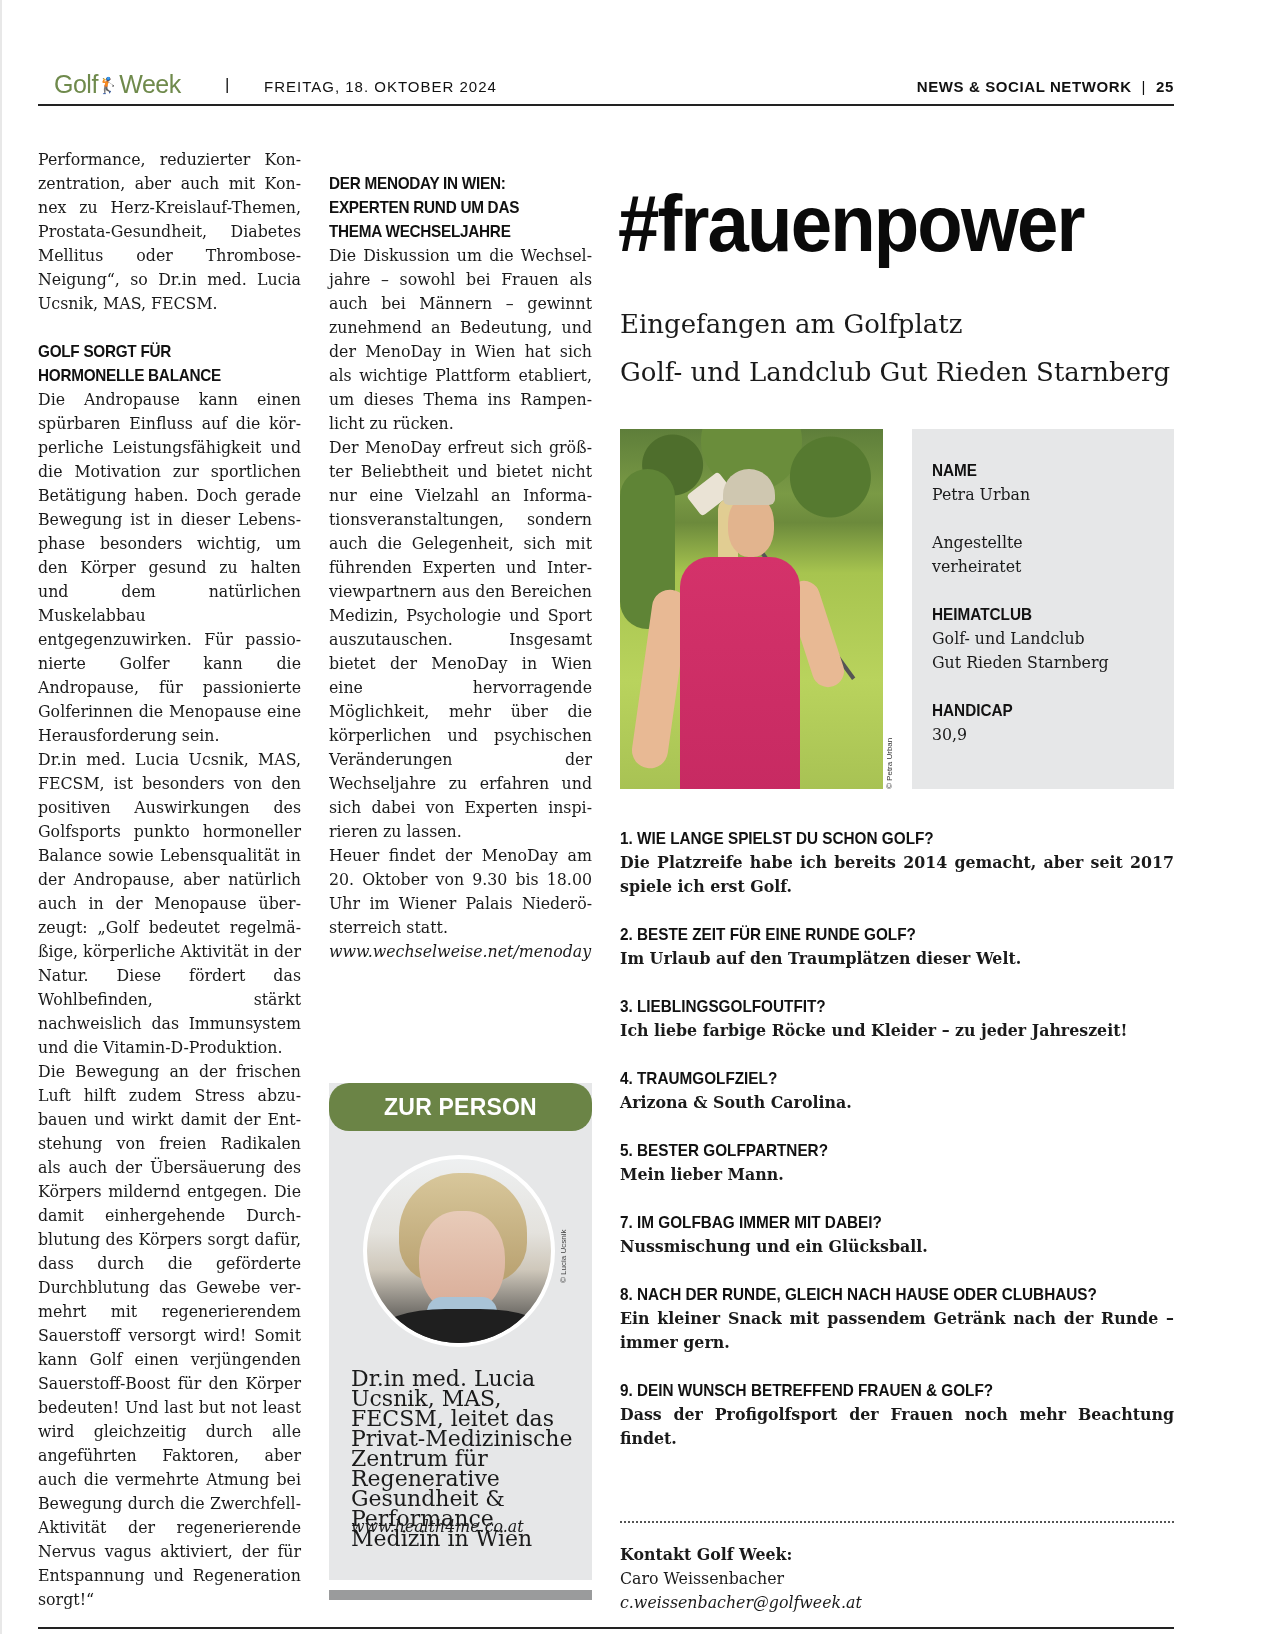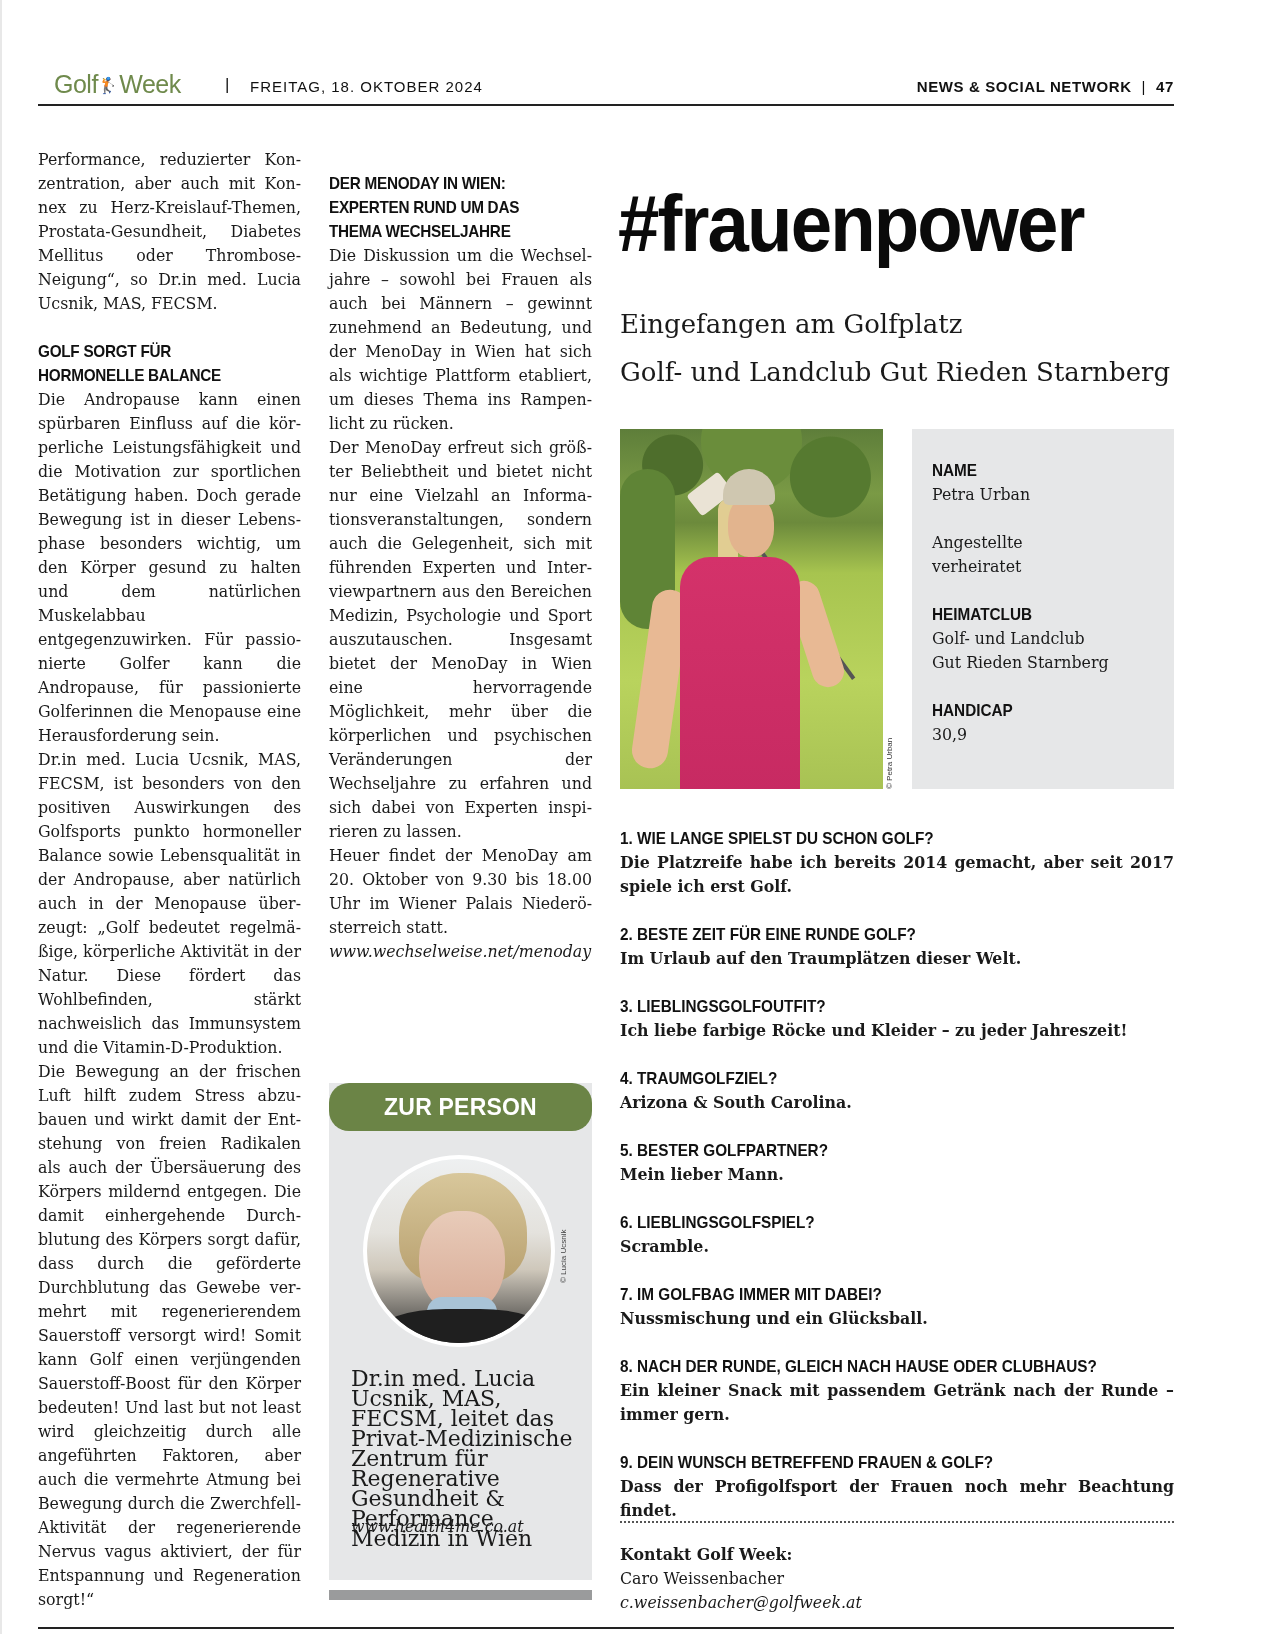--- a/index.html
+++ b/index.html
@@ -5,21 +5,21 @@
   * { box-sizing: border-box; margin: 0; padding: 0; }
   html, body { width: 1276px; height: 1634px; background: #ffffff; overflow: hidden; }
   body { position: relative; font-family: "DejaVu Serif", serif; color: #1a1a1a; }
   .page-edge { position: absolute; left: 0; top: 0; width: 2px; height: 1634px; background: #e8e8e8; }
 
   
   .header { position: absolute; left: 38px; top: 68px; width: 1136px; height: 38px; border-bottom: 2px solid #222; }
   .logo { position: absolute; left: 16px; top: 2px; font-family: "Liberation Sans", sans-serif; font-size: 25px; color: #6f8a4c; letter-spacing: -0.5px; }
   .logo .golfer { display: inline-block; font-size: 16px; color: #222; margin: 0 1px; vertical-align: 2px; }
   .hdr-sep { position: absolute; left: 187px; top: 7px; font-family: "Liberation Sans", sans-serif; font-size: 17px; color: #111; }
-  .hdr-date { position: absolute; left: 174px; top: 10px; padding-left: 38px; font-family: "Liberation Sans", sans-serif; font-size: 15px; letter-spacing: 1px; color: #111; }
+  .hdr-date { position: absolute; left: 188px; top: 10px; padding-left: 38px; font-family: "Liberation Sans", sans-serif; font-size: 15px; letter-spacing: 1px; color: #111; }
   .hdr-right { position: absolute; right: 0; top: 10px; font-family: "Liberation Sans", sans-serif; font-weight: bold; font-size: 15px; letter-spacing: 0.6px; color: #111; }
   .hdr-right .bar { margin: 0 10px; font-weight: normal; }
 
   
   .col { position: absolute; font-size: 15.8px; line-height: 24px; color: #1a1a1a; }
   .col p { text-align: justify; hyphens: manual; }
   .col1 { left: 38px; top: 148px; width: 263px; }
   .col2 { left: 329px; top: 172px; width: 263px; }
   .subhead { font-family: "Liberation Sans", sans-serif; font-weight: bold; font-size: 17px; line-height: 24px; text-transform: uppercase; letter-spacing: -0.3px; color: #111; transform: scaleX(0.9); transform-origin: left; white-space: nowrap; }
   .spacer { height: 24px; }
@@ -80,21 +80,21 @@
 
 <div class="page-edge"></div>
 
 <div class="header">
   <div class="logo">
     <span>Golf</span><span class="golfer">🏌</span><span>Week</span>
   </div>
   <div class="hdr-sep">|</div>
   <div class="hdr-date">FREITAG, 18. OKTOBER 2024</div>
   <div class="hdr-right">
-    <span>NEWS &amp; SOCIAL NETWORK</span><span class="bar">|</span><span>47</span>
+    <span>NEWS &amp; SOCIAL NETWORK</span><span class="bar">|</span><span>25</span>
   </div>
 </div>
 
 <div class="col col1">
   <p>Performance, reduzierter Kon­zentration, aber auch mit Kon­nex zu Herz-Kreislauf-Themen, Prostata-Gesundheit, Diabe­tes Mellitus oder Thrombose-Neigung“, so Dr.in med. Lucia Ucsnik, MAS, FECSM.</p>
   <div class="spacer"></div>
   <div class="subhead">GOLF SORGT FÜR</div>
   <div class="subhead">HORMONELLE BALANCE</div>
   <p>Die Andropause kann einen spürbaren Einfluss auf die kör­perliche Leistungsfähigkeit und die Motivation zur sportlichen Betätigung haben. Doch gerade Bewegung ist in dieser Lebens­phase besonders wichtig, um den Körper gesund zu halten und dem natürlichen Muskelabbau entgegenzuwirken. Für passio­nierte Golfer kann die Andropau­se, für passionierte Golferinnen die Menopause eine Herausfor­derung sein.</p>
   <p>Dr.in med. Lucia Ucsnik, MAS, FECSM, ist besonders von den positiven Auswirkungen des Golfsports punkto hormoneller Balance sowie Lebensqualität in der Andropause, aber natürlich auch in der Menopause über­zeugt: „Golf bedeutet regelmä­ßige, körperliche Aktivität in der Natur. Diese fördert das Wohlbe­finden, stärkt nachweislich das Immunsystem und die Vitamin-D-Produktion.</p>
@@ -173,24 +173,20 @@
     </div>
   <div class="qa-item">
       <div class="qa-q">4. TRAUMGOLFZIEL?</div>
       <div class="qa-a">Arizona &amp; South Carolina.</div>
     </div>
   <div class="qa-item">
       <div class="qa-q">5. BESTER GOLFPARTNER?</div>
       <div class="qa-a">Mein lieber Mann.</div>
     </div>
   <div class="qa-item">
-      <div class="qa-q">6. LIEBLINGSGOLFSPIEL?</div>
-      <div class="qa-a">Scramble.</div>
-    </div>
-  <div class="qa-item">
       <div class="qa-q">7. IM GOLFBAG IMMER MIT DABEI?</div>
       <div class="qa-a">Nussmischung und ein Glücksball.</div>
     </div>
   <div class="qa-item">
       <div class="qa-q">8. NACH DER RUNDE, GLEICH NACH HAUSE ODER CLUBHAUS?</div>
       <div class="qa-a">Ein kleiner Snack mit passendem Getränk nach der Runde – immer gern.</div>
     </div>
   <div class="qa-item">
       <div class="qa-q">9. DEIN WUNSCH BETREFFEND FRAUEN &amp; GOLF?</div>
       <div class="qa-a">Dass der Profigolfsport der Frauen noch mehr Beachtung findet.</div>

